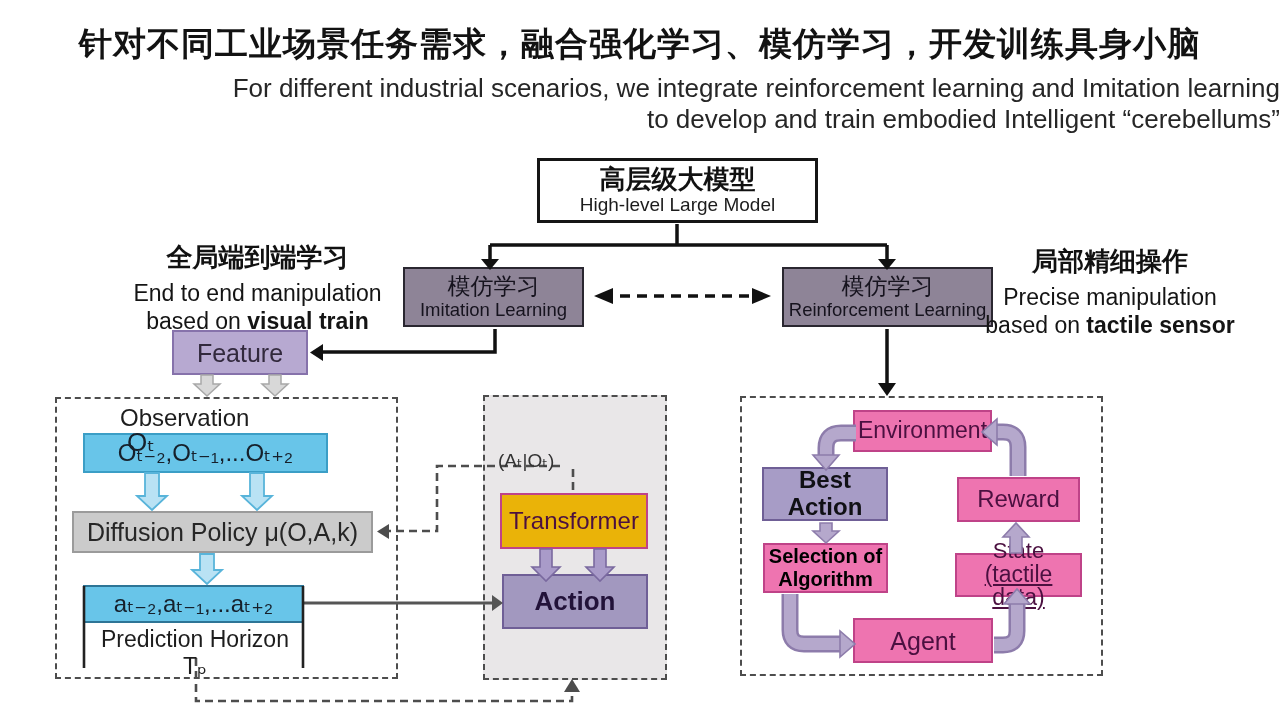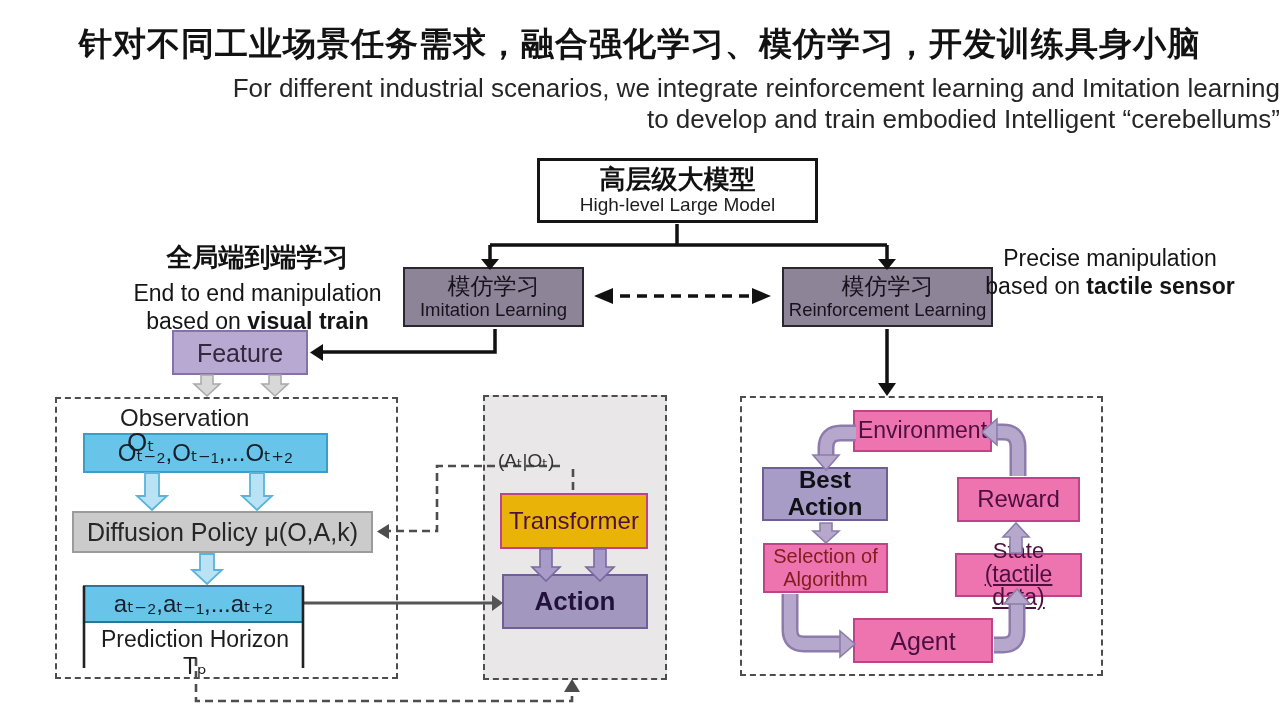--- a/index.html
+++ b/index.html
@@ -29,20 +29,21 @@
   <div class="title-zh">针对不同工业场景任务需求，融合强化学习、模仿学习，开发训练具身小脑</div>
   <div class="title-en" style="top:73px;">For different industrial scenarios, we integrate reinforcement learning and Imitation learning</div>
   <div class="title-en" style="top:104px;">to develop and train embodied Intelligent “cerebellums”</div>
 
   <div class="ann" style="left:120px;top:240px;width:275px;">
     <div class="zh">全局端到端学习</div>
     <div class="en">End to end manipulation</div>
     <div class="en"><span>based on </span><b>visual train</b></div>
   </div>
   <div class="ann" style="left:985px;top:244px;width:250px;">
+    <div class="zh">局部精细操作</div>
     <div class="en">Precise manipulation</div>
     <div class="en"><span>based on </span><b>tactile sensor</b></div>
   </div>
 
   <div class="panel" style="left:55px;top:397px;width:343px;height:282px;background:#fff;"></div>
   <div class="panel" style="left:483px;top:395px;width:184px;height:285px;background:#e9e7e8;"></div>
   <div class="panel" style="left:740px;top:396px;width:363px;height:280px;background:#fff;"></div>
 
   <div class="box" style="left:537px;top:158px;width:281px;height:65px;background:#ffffff;border:3px solid #151515;">
     <div style="font-size:26px;font-weight:bold;color:#111;">高层级大模型</div>
@@ -95,21 +96,21 @@
   </div>
 
   <div class="box" style="left:762px;top:467px;width:126px;height:54px;background:#a79cc6;border:2px solid #6f5f96;font-size:24px;font-weight:bold;color:#101015;">
     <div>Best Action</div>
   </div>
 
   <div class="box" style="left:957px;top:477px;width:123px;height:45px;background:#ee74b0;border:2px solid #bf4388;font-size:24px;color:#4b1040;">
     <div>Reward</div>
   </div>
 
-  <div class="box" style="left:763px;top:543px;width:125px;height:50px;background:#ee74b0;border:2px solid #bf4388;font-size:20px;color:#7f1d1d;line-height:1.15;">
+  <div class="box" style="left:763px;top:543px;width:125px;height:50px;background:#ee74b0;border:2px solid #bf4388;font-size:20px;color:#000000;line-height:1.15;font-weight:bold;">
     <div>Selection of</div>
     <div>Algorithm</div>
   </div>
 
   <div class="box" style="left:955px;top:553px;width:127px;height:44px;background:#ee74b0;border:2px solid #bf4388;color:#4b1040;line-height:1.02;">
     <div style="font-size:22px;">State</div>
     <div style="font-size:23px;text-decoration:underline;">(tactile data)</div>
   </div>
 
   <div class="box" style="left:853px;top:618px;width:140px;height:45px;background:#ee74b0;border:2px solid #bf4388;font-size:25px;color:#4b1040;">

